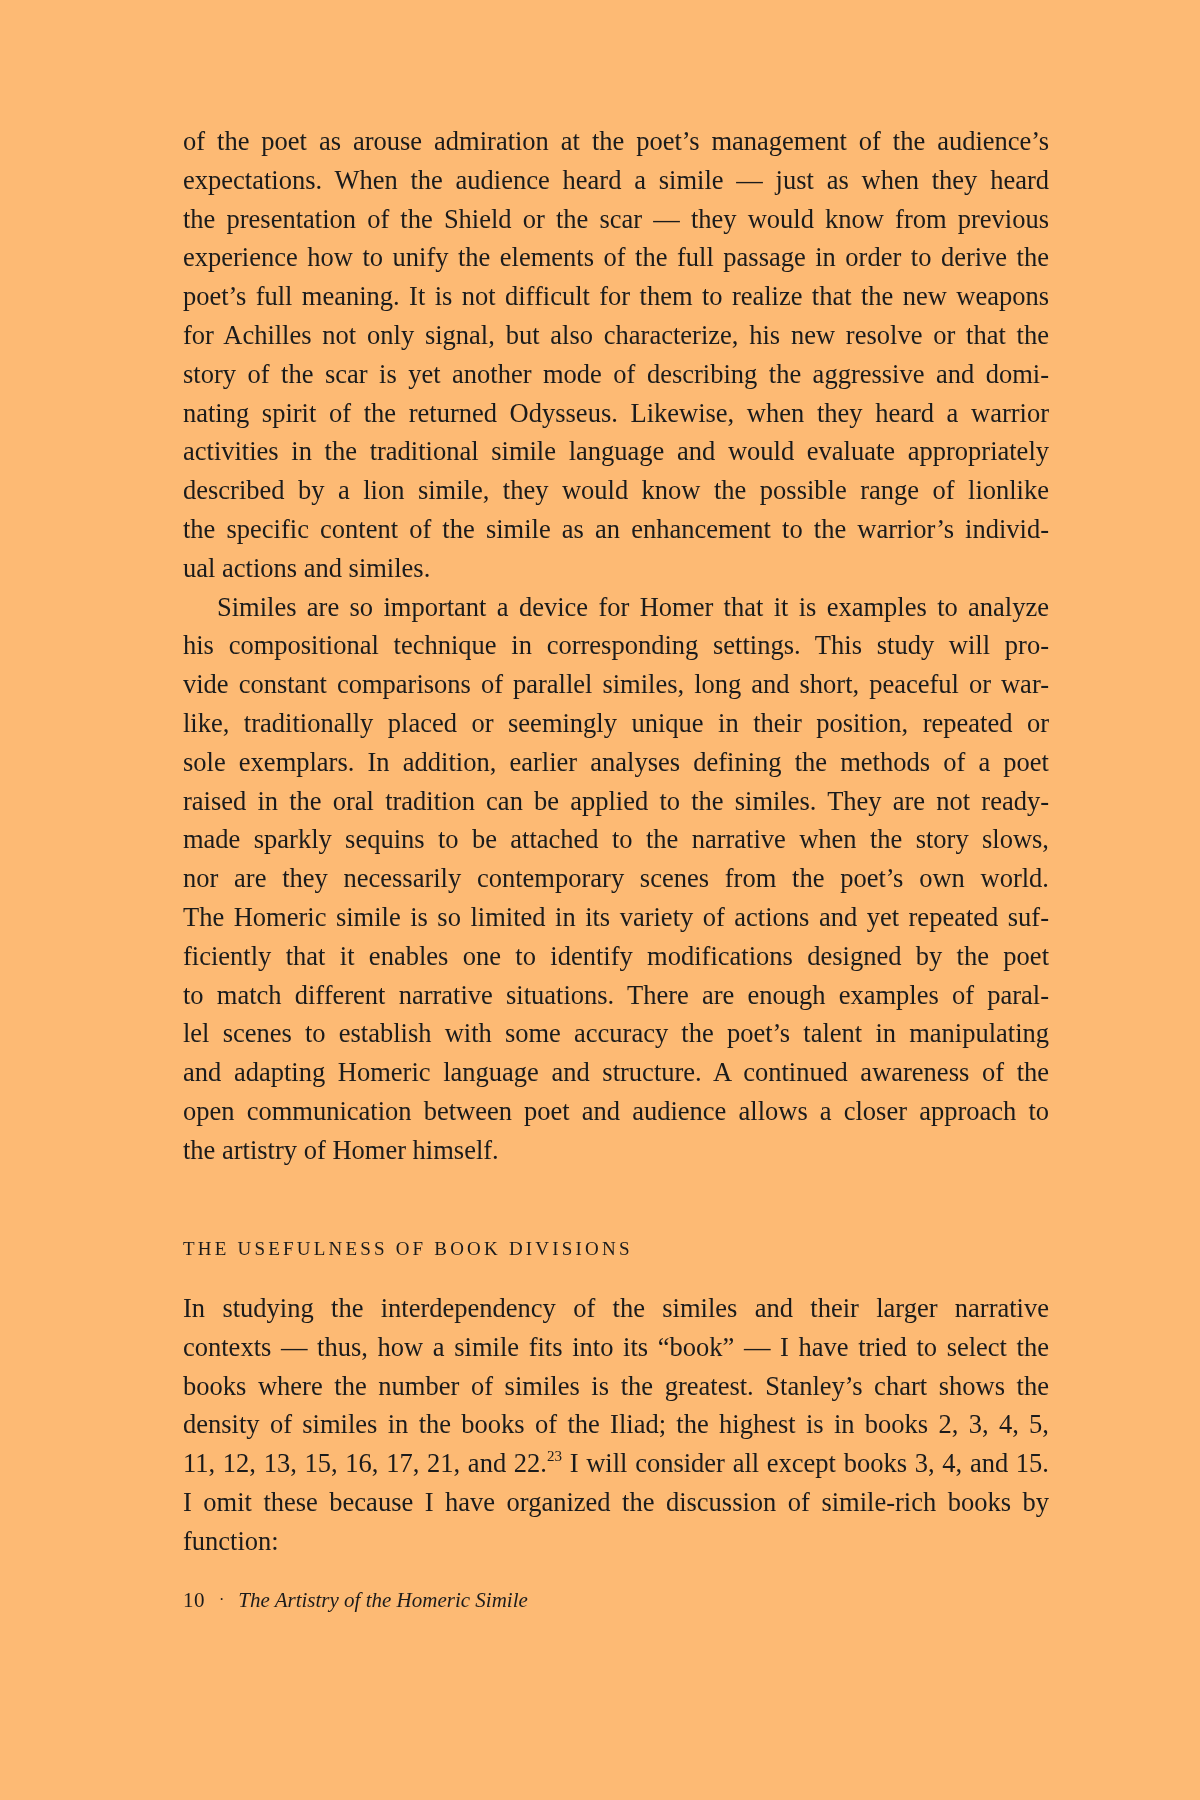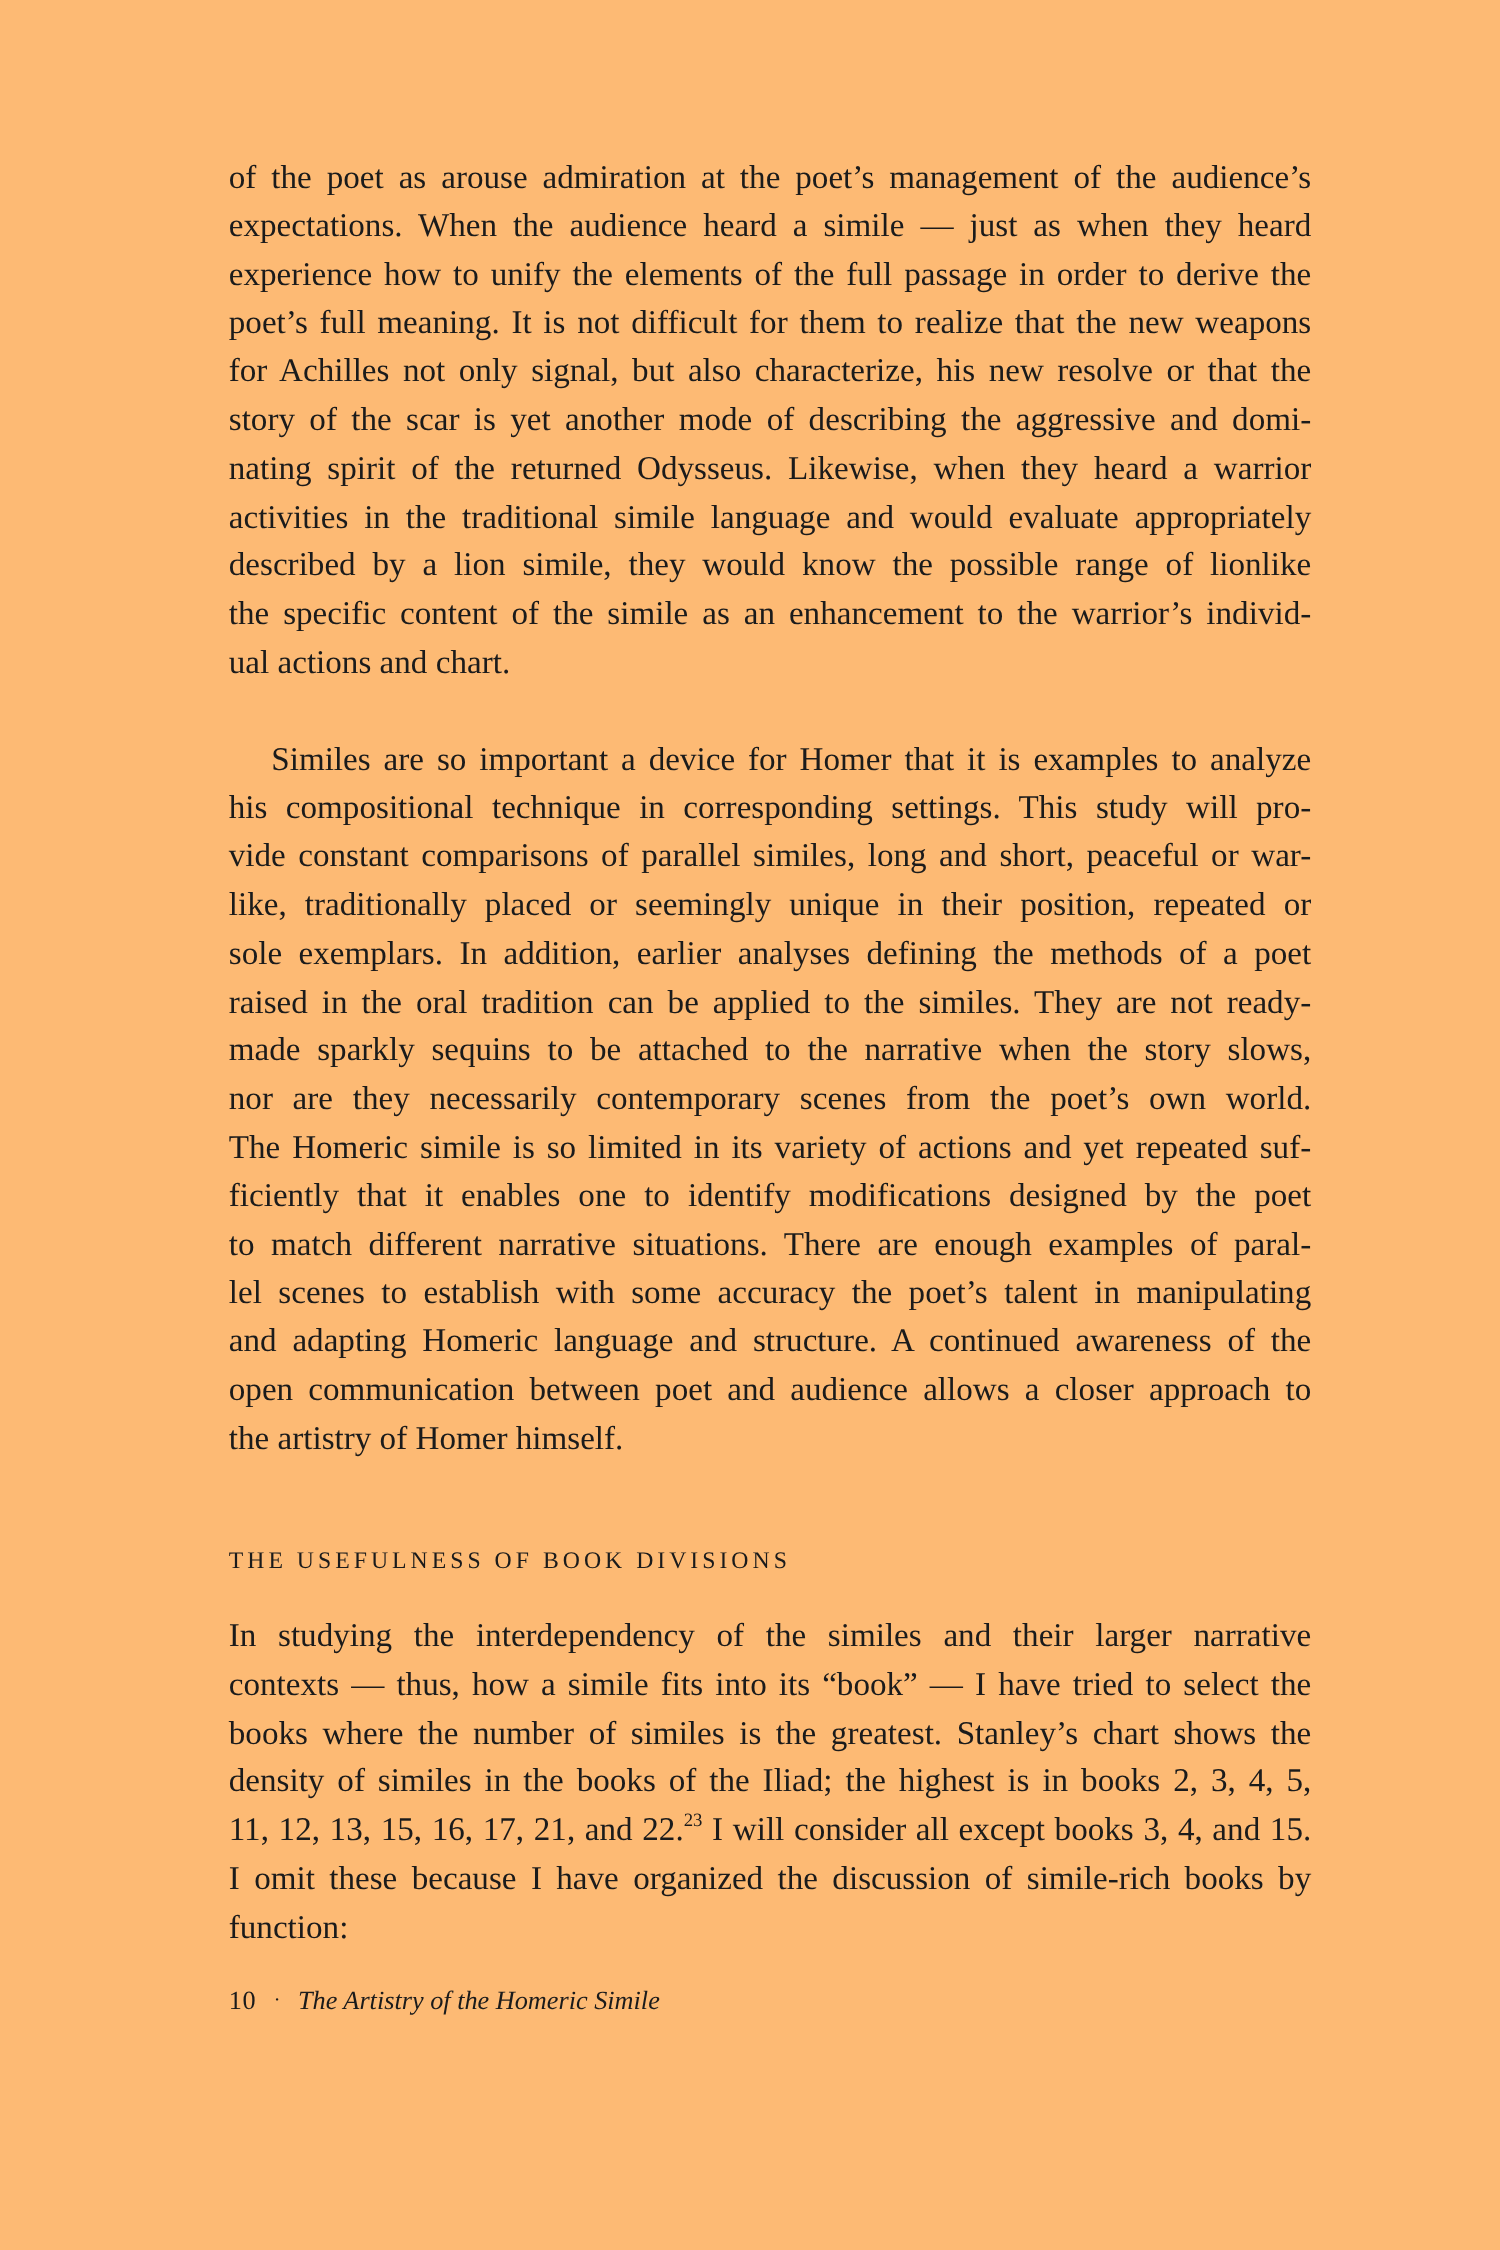--- a/index.html
+++ b/index.html
@@ -23,29 +23,30 @@
   .footer .title { font-style: italic; }
 </style>
 </head>
 <body>
 
 <div class="page">
 
   <div class="block p1">
     <span class="line">of the poet as arouse admiration at the poet’s management of the audience’s</span>
     <span class="line">expectations. When the audience heard a simile — just as when they heard</span>
+    <span class="line">the presentation of the Shield or the scar — they would know from previous</span>
     <span class="line">experience how to unify the elements of the full passage in order to derive the</span>
     <span class="line">poet’s full meaning. It is not difficult for them to realize that the new weapons</span>
     <span class="line">for Achilles not only signal, but also characterize, his new resolve or that the</span>
     <span class="line">story of the scar is yet another mode of describing the aggressive and domi-</span>
     <span class="line">nating spirit of the returned Odysseus. Likewise, when they heard a warrior</span>
     <span class="line">activities in the traditional simile language and would evaluate appropriately</span>
     <span class="line">described by a lion simile, they would know the possible range of lionlike</span>
     <span class="line">the specific content of the simile as an enhancement to the warrior’s individ-</span>
-    <span class="line last">ual actions and chart.</span>
+    <span class="line last">ual actions and similes.</span>
   </div>
 
   <div class="block p2">
     <span class="line indent">Similes are so important a device for Homer that it is examples to analyze</span>
     <span class="line">his compositional technique in corresponding settings. This study will pro-</span>
     <span class="line">vide constant comparisons of parallel similes, long and short, peaceful or war-</span>
     <span class="line">like, traditionally placed or seemingly unique in their position, repeated or</span>
     <span class="line">sole exemplars. In addition, earlier analyses defining the methods of a poet</span>
     <span class="line">raised in the oral tradition can be applied to the similes. They are not ready-</span>
     <span class="line">made sparkly sequins to be attached to the narrative when the story slows,</span>

